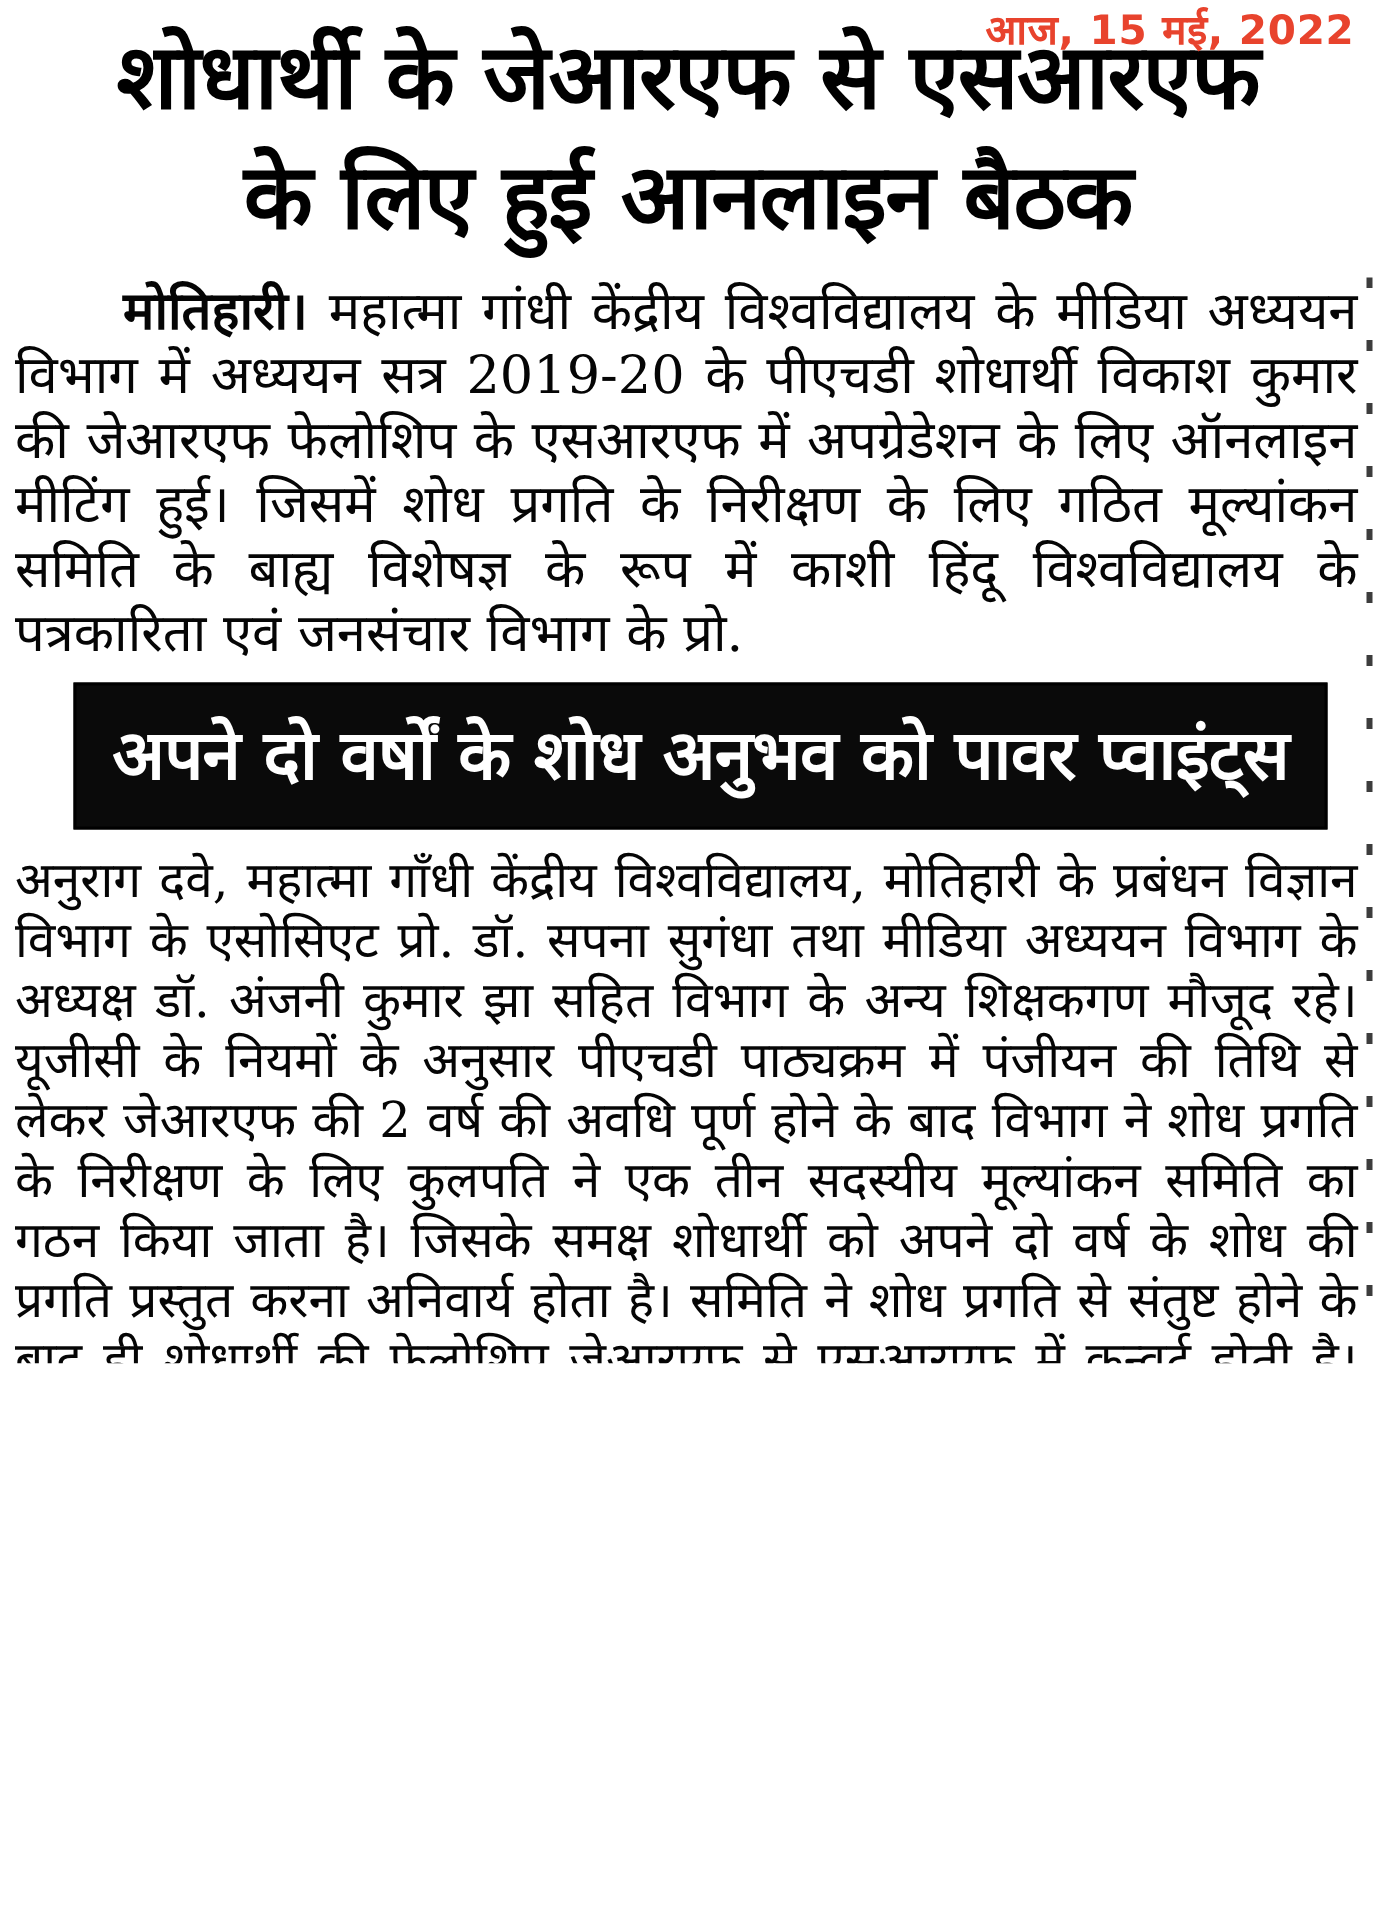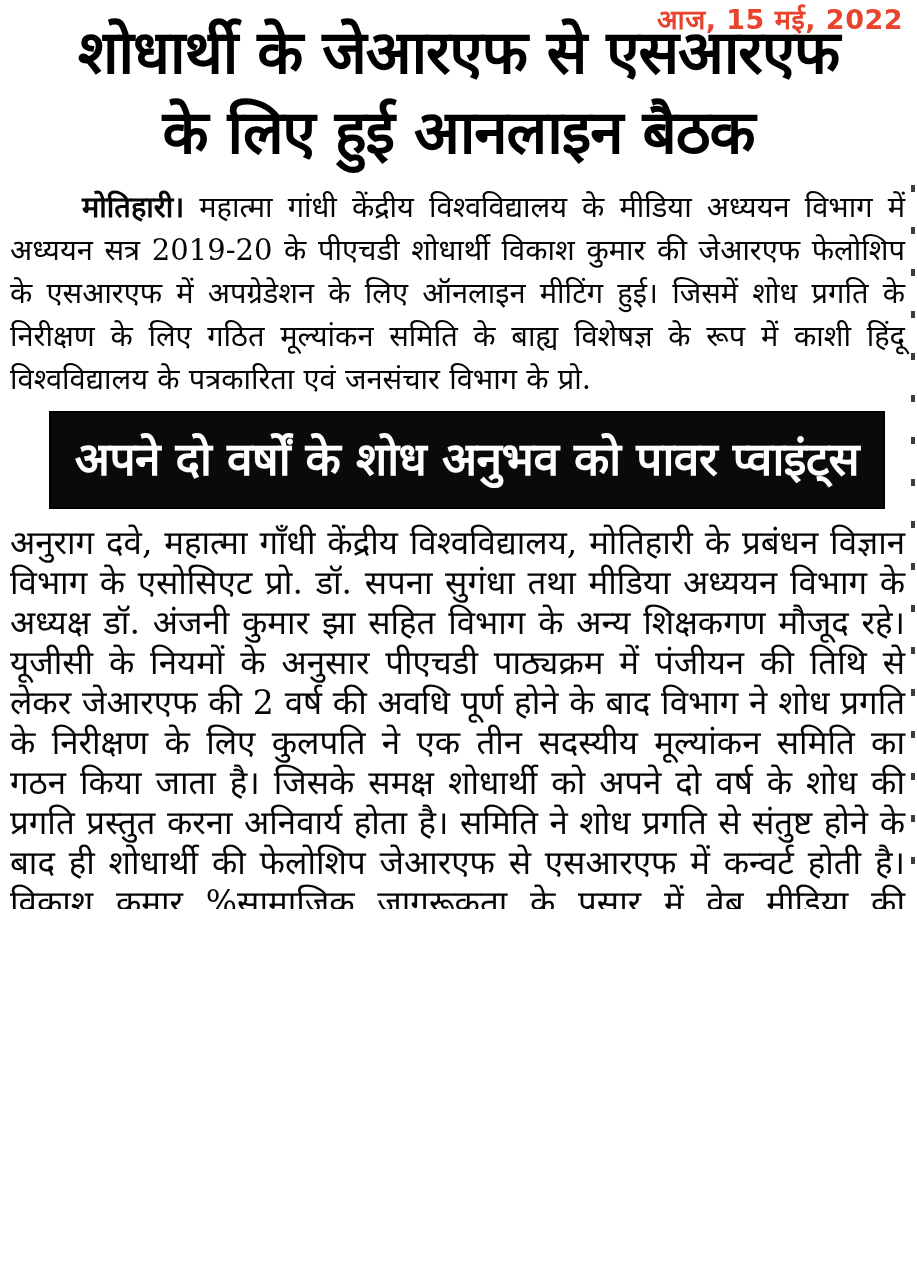--- a/index.html
+++ b/index.html
@@ -32,21 +32,21 @@
     margin: 12px 8px 0 8px;
     text-align: center;
     font-weight: 900;
     font-size: 60px;
     line-height: 80px;
     letter-spacing: -1px;
     color: #000000;
   }
   .lead-paragraph {
     margin: 14px 12px 0 10px;
-    font-size: 29px;
+    font-size: 35px;
     line-height: 43px;
     text-align: justify;
     text-justify: inter-word;
     color: #050505;
   }
   .lead-paragraph .indent {
     display: inline-block;
     width: 72px;
   }
   .dateline {

